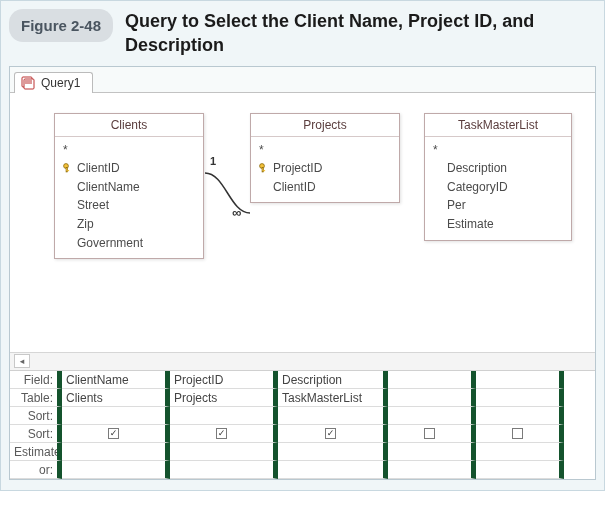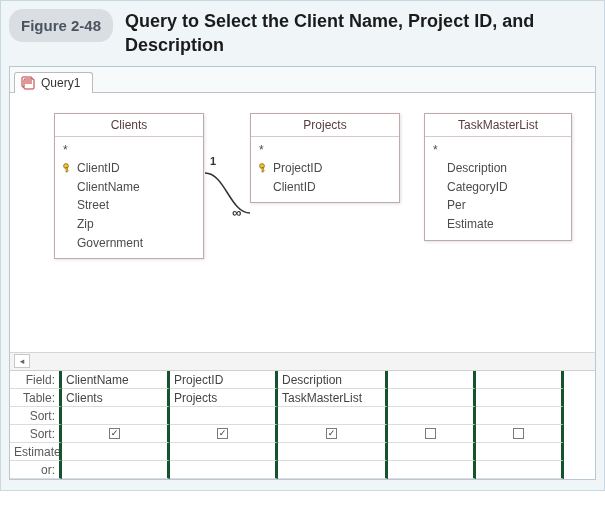--- a/index.html
+++ b/index.html
@@ -122,21 +122,21 @@
 
   
   .grid {
     display: grid;
     grid-template-columns: 52px 108px 108px 110px 88px 88px;
     font-size: 12px;
     color: #444;
     background: #fff;
   }
   .grid div {
-    border-right: 3px solid #14532d;
+    border-right: 5px solid #14532d;
     border-bottom: 1px solid #dcdcdc;
     padding: 2px 4px;
     height: 18px;
     line-height: 14px;
     overflow: hidden;
     white-space: nowrap;
   }
   .grid .row-label {
     text-align: right;
     color: #5a5a5a;

